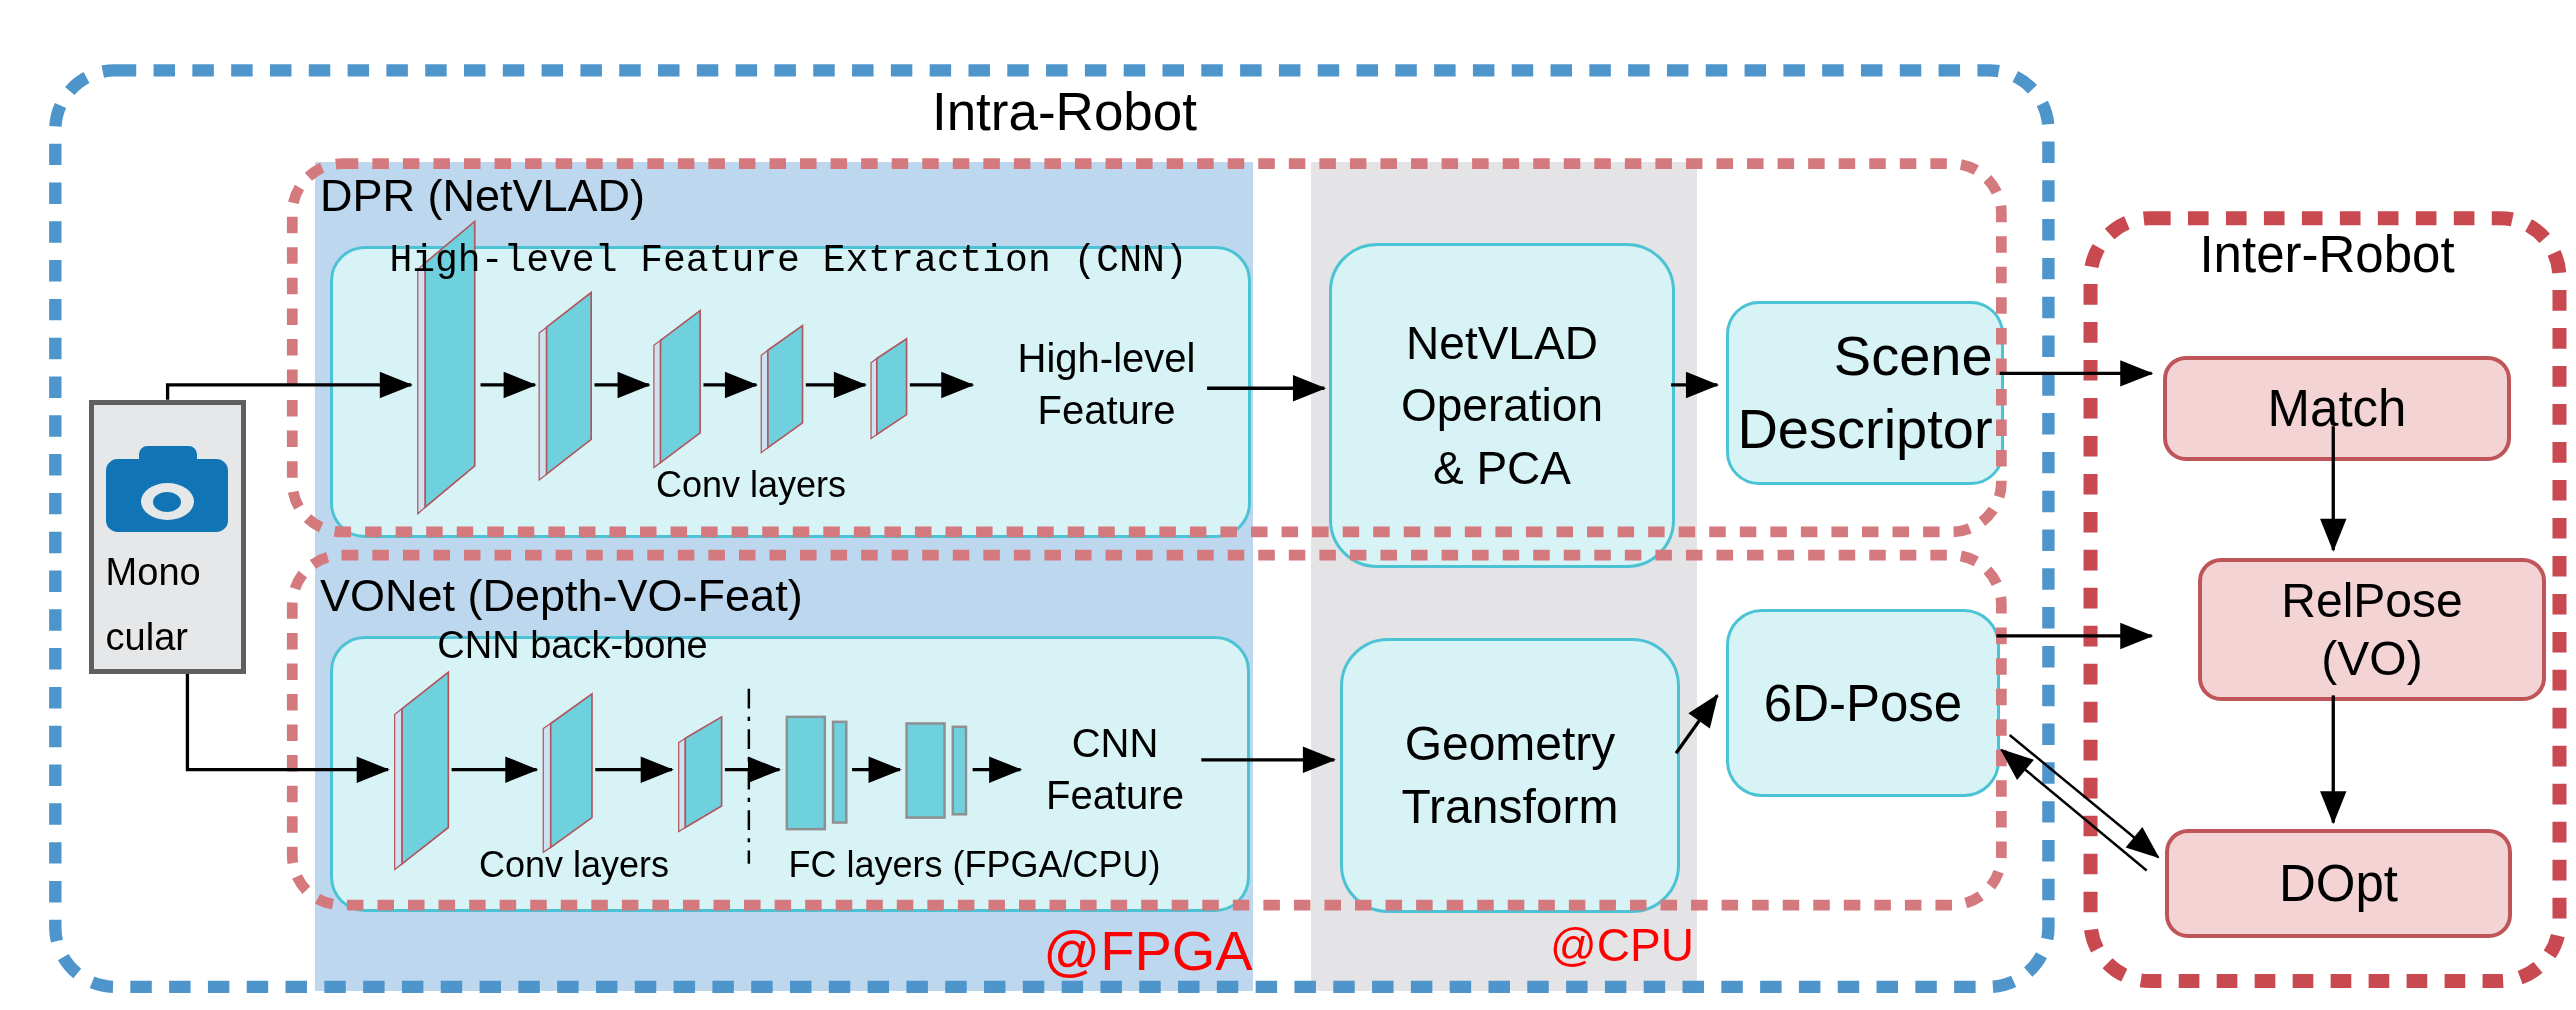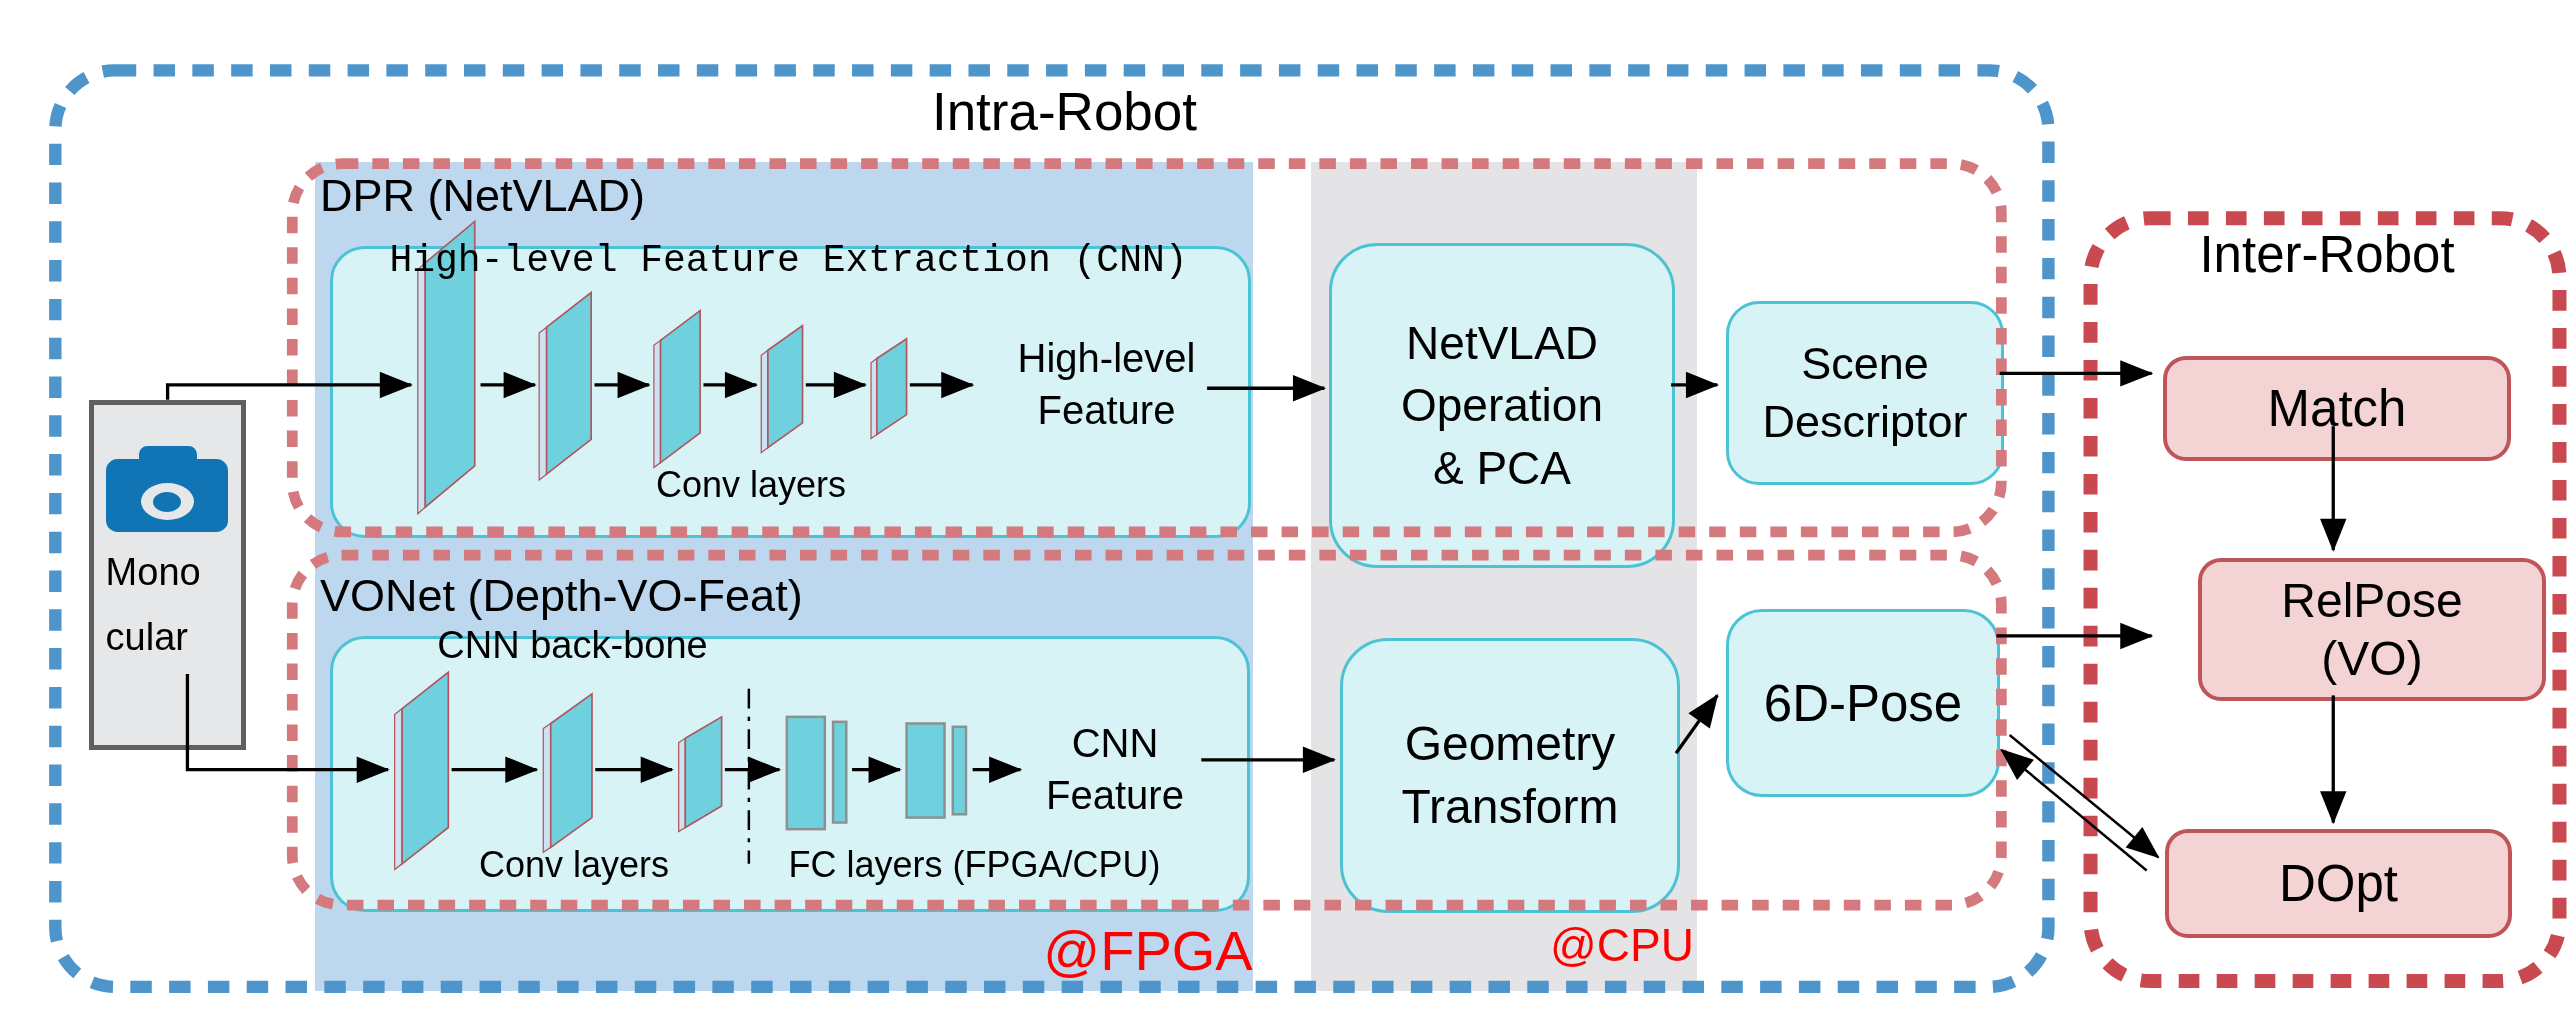--- a/index.html
+++ b/index.html
@@ -22,37 +22,37 @@
   .bdr-blue{stroke:var(--dot-blue);stroke-width:15;stroke-dasharray:26 21;}
   .bdr-rose{stroke:var(--dot-rose);stroke-width:13;stroke-dasharray:20 17;}
   .bdr-red{stroke:var(--dot-red);stroke-width:17;stroke-dasharray:25 21;}
   .plate{fill:var(--plate-fill);stroke:var(--plate-stroke);stroke-width:2;}
   .pedge{fill:var(--plate-edge);stroke:var(--plate-stroke);stroke-width:1.5;}
   .fcrect{fill:var(--plate-fill);stroke:#8f8f8f;stroke-width:3;}
   .arrow{stroke:#000;stroke-width:4;fill:none;}
   .thinline{stroke:#000;stroke-width:3;fill:none;}
   .divider{stroke:#000;stroke-width:3;stroke-dasharray:24 10 5 10;fill:none;}
   
-  #cam-box{position:absolute;left:89px;top:400px;width:157px;height:350px;background:var(--camera-box);
+  #cam-box{position:absolute;left:89px;top:400px;width:157px;height:274px;background:var(--camera-box);
            border:5px solid var(--camera-border);box-sizing:border-box;}
   .camshape{position:absolute;background:var(--camera-blue);}
 </style>
 </head>
 <body>
 
 <div id="canvas">
 
   <div id="col-fpga" class="hwcol"></div>
   <div id="col-cpu" class="hwcol"></div>
 
   <div class="cyanbox" style="left:330px;top:230px;width:915px;height:286px;border-radius:35px;"></div>
   <div class="cyanbox ctr" style="left:1329px;top:227px;width:340px;height:319px;border-radius:48px;font-size:46px;line-height:1.35;white-space:pre-line;">NetVLAD
 Operation
 &amp; PCA</div>
-  <div class="cyanbox ctr" style="left:1726px;top:285px;width:272px;height:178px;border-radius:33px;font-size:45px;line-height:1.3;white-space:pre-line;">Scene
+  <div class="cyanbox ctr" style="left:1726px;top:285px;width:272px;height:178px;border-radius:33px;font-size:56px;line-height:1.3;white-space:pre-line;text-align:right;">Scene
 Descriptor</div>
   <div class="cyanbox" style="left:330px;top:620px;width:914px;height:270px;border-radius:35px;"></div>
   <div class="cyanbox ctr" style="left:1340px;top:622px;width:334px;height:269px;border-radius:48px;font-size:48px;line-height:1.3;white-space:pre-line;">Geometry
 Transform</div>
   <div class="cyanbox ctr" style="left:1726px;top:593px;width:268px;height:182px;border-radius:36px;font-size:51px;">6D-Pose</div>
   <div class="pinkbox ctr" style="left:2163px;top:336px;width:340px;height:97px;font-size:51px;margin-top:20px;">Match</div>
   <div class="pinkbox ctr" style="left:2163px;top:558px;width:340px;height:135px;font-size:48px;line-height:1.2;white-space:pre-line;margin-left:35px;">RelPose
 (VO)</div>
   <div class="pinkbox ctr" style="left:2165px;top:829px;width:339px;height:101px;font-size:51px;">DOpt</div>
 

